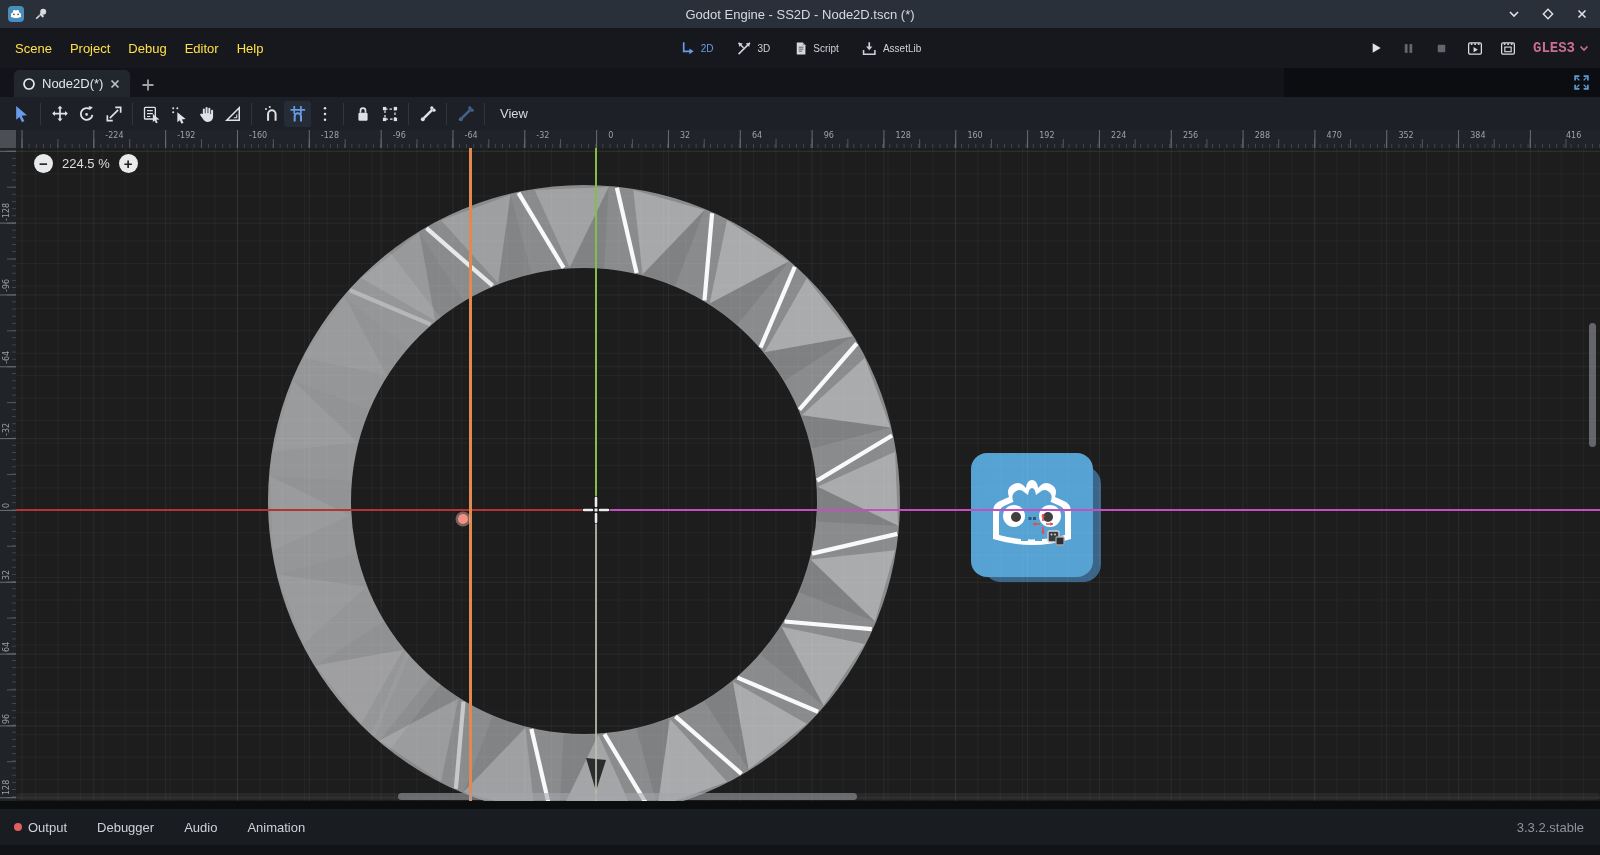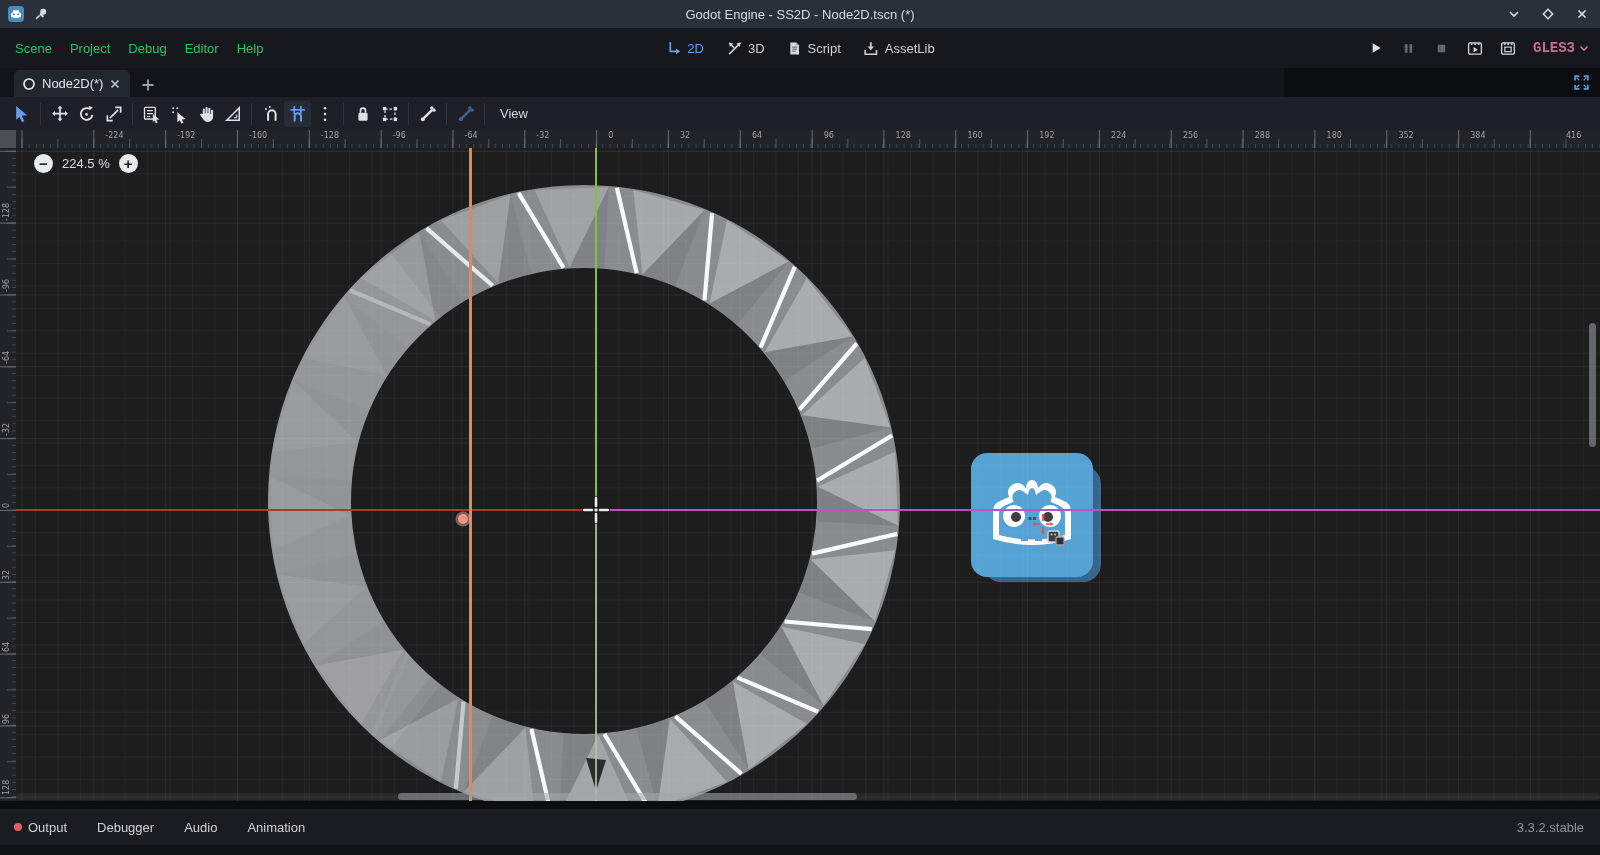--- a/index.html
+++ b/index.html
@@ -16,24 +16,24 @@
                    font-size:13px;color:#d6dae0;}
   #titlebar .tb-left{display:flex;align-items:center;gap:8px;padding-left:7px;z-index:2;}
   #titlebar .tb-right{position:absolute;right:8px;top:0;height:28px;display:flex;
                       align-items:center;gap:14px;z-index:2;}
   .winbtn{width:20px;height:20px;display:flex;align-items:center;justify-content:center;}
 
   
   #menubar{left:0;top:28px;width:1600px;height:40px;background:#16181d;
            display:flex;align-items:center;}
   #menu-items{display:flex;align-items:center;padding-left:6px;}
-  .menu-item{padding:4px 9px;font-size:13px;color:#22c55e;cursor:default;}
+  .menu-item{padding:4px 9px;font-size:13px;color:#fde047;cursor:default;}
   #workspaces{position:absolute;left:50%;transform:translateX(-50%);display:flex;
               align-items:center;gap:10px;}
-  .ws-btn{display:flex;align-items:center;gap:5px;font-size:13px;color:#ced2d8;padding:3px 6px;}
+  .ws-btn{display:flex;align-items:center;gap:5px;font-size:10px;color:#ced2d8;padding:3px 6px;}
   .ws-btn.active{color:#699ce8;}
   #playbar{position:absolute;right:10px;display:flex;align-items:center;gap:9px;font-family:Liberation Mono, monospace;}
   .play-btn{width:24px;height:24px;display:flex;align-items:center;justify-content:center;}
   #renderer{font-size:14px;font-weight:bold;color:#c96e93;display:flex;align-items:center;gap:3px;
             margin-left:4px;}
 
   
   #tabbar{left:0;top:68px;width:1284px;height:29px;background:#121419;display:flex;align-items:flex-end;}
   .scene-tab{margin-left:14px;height:27px;background:#22262d;border-radius:5px 5px 0 0;
              display:flex;align-items:center;gap:6px;padding:0 9px 0 8px;font-size:13px;color:#e2e5ea;}
@@ -382,21 +382,21 @@
     <span class="rlabel" style="left: 582.2px;">0</span>
     <span class="rlabel" style="left: 654.04px;">32</span>
     <span class="rlabel" style="left: 725.88px;">64</span>
     <span class="rlabel" style="left: 797.72px;">96</span>
     <span class="rlabel" style="left: 869.56px;">128</span>
     <span class="rlabel" style="left: 941.4px;">160</span>
     <span class="rlabel" style="left: 1013.24px;">192</span>
     <span class="rlabel" style="left: 1085.08px;">224</span>
     <span class="rlabel" style="left: 1156.92px;">256</span>
     <span class="rlabel" style="left: 1228.76px;">288</span>
-    <span class="rlabel" style="left: 1300.6px;">180</span>
+    <span class="rlabel" style="left: 1300.6px;">470</span>
     <span class="rlabel" style="left: 1372.44px;">352</span>
     <span class="rlabel" style="left: 1444.28px;">384</span>
     <span class="rlabel" style="left: 1492px; margin-left: 48px;">416</span>
   </div>
 <div class="abs" id="ruler-left">
     <span class="rlabel-v" style="top: 72.64px;">-128</span>
     <span class="rlabel-v" style="top: 144.48px;">-96</span>
     <span class="rlabel-v" style="top: 216.32px;">-64</span>
     <span class="rlabel-v" style="top: 288.16px;">-32</span>
     <span class="rlabel-v" style="top: 360px;">0</span>

